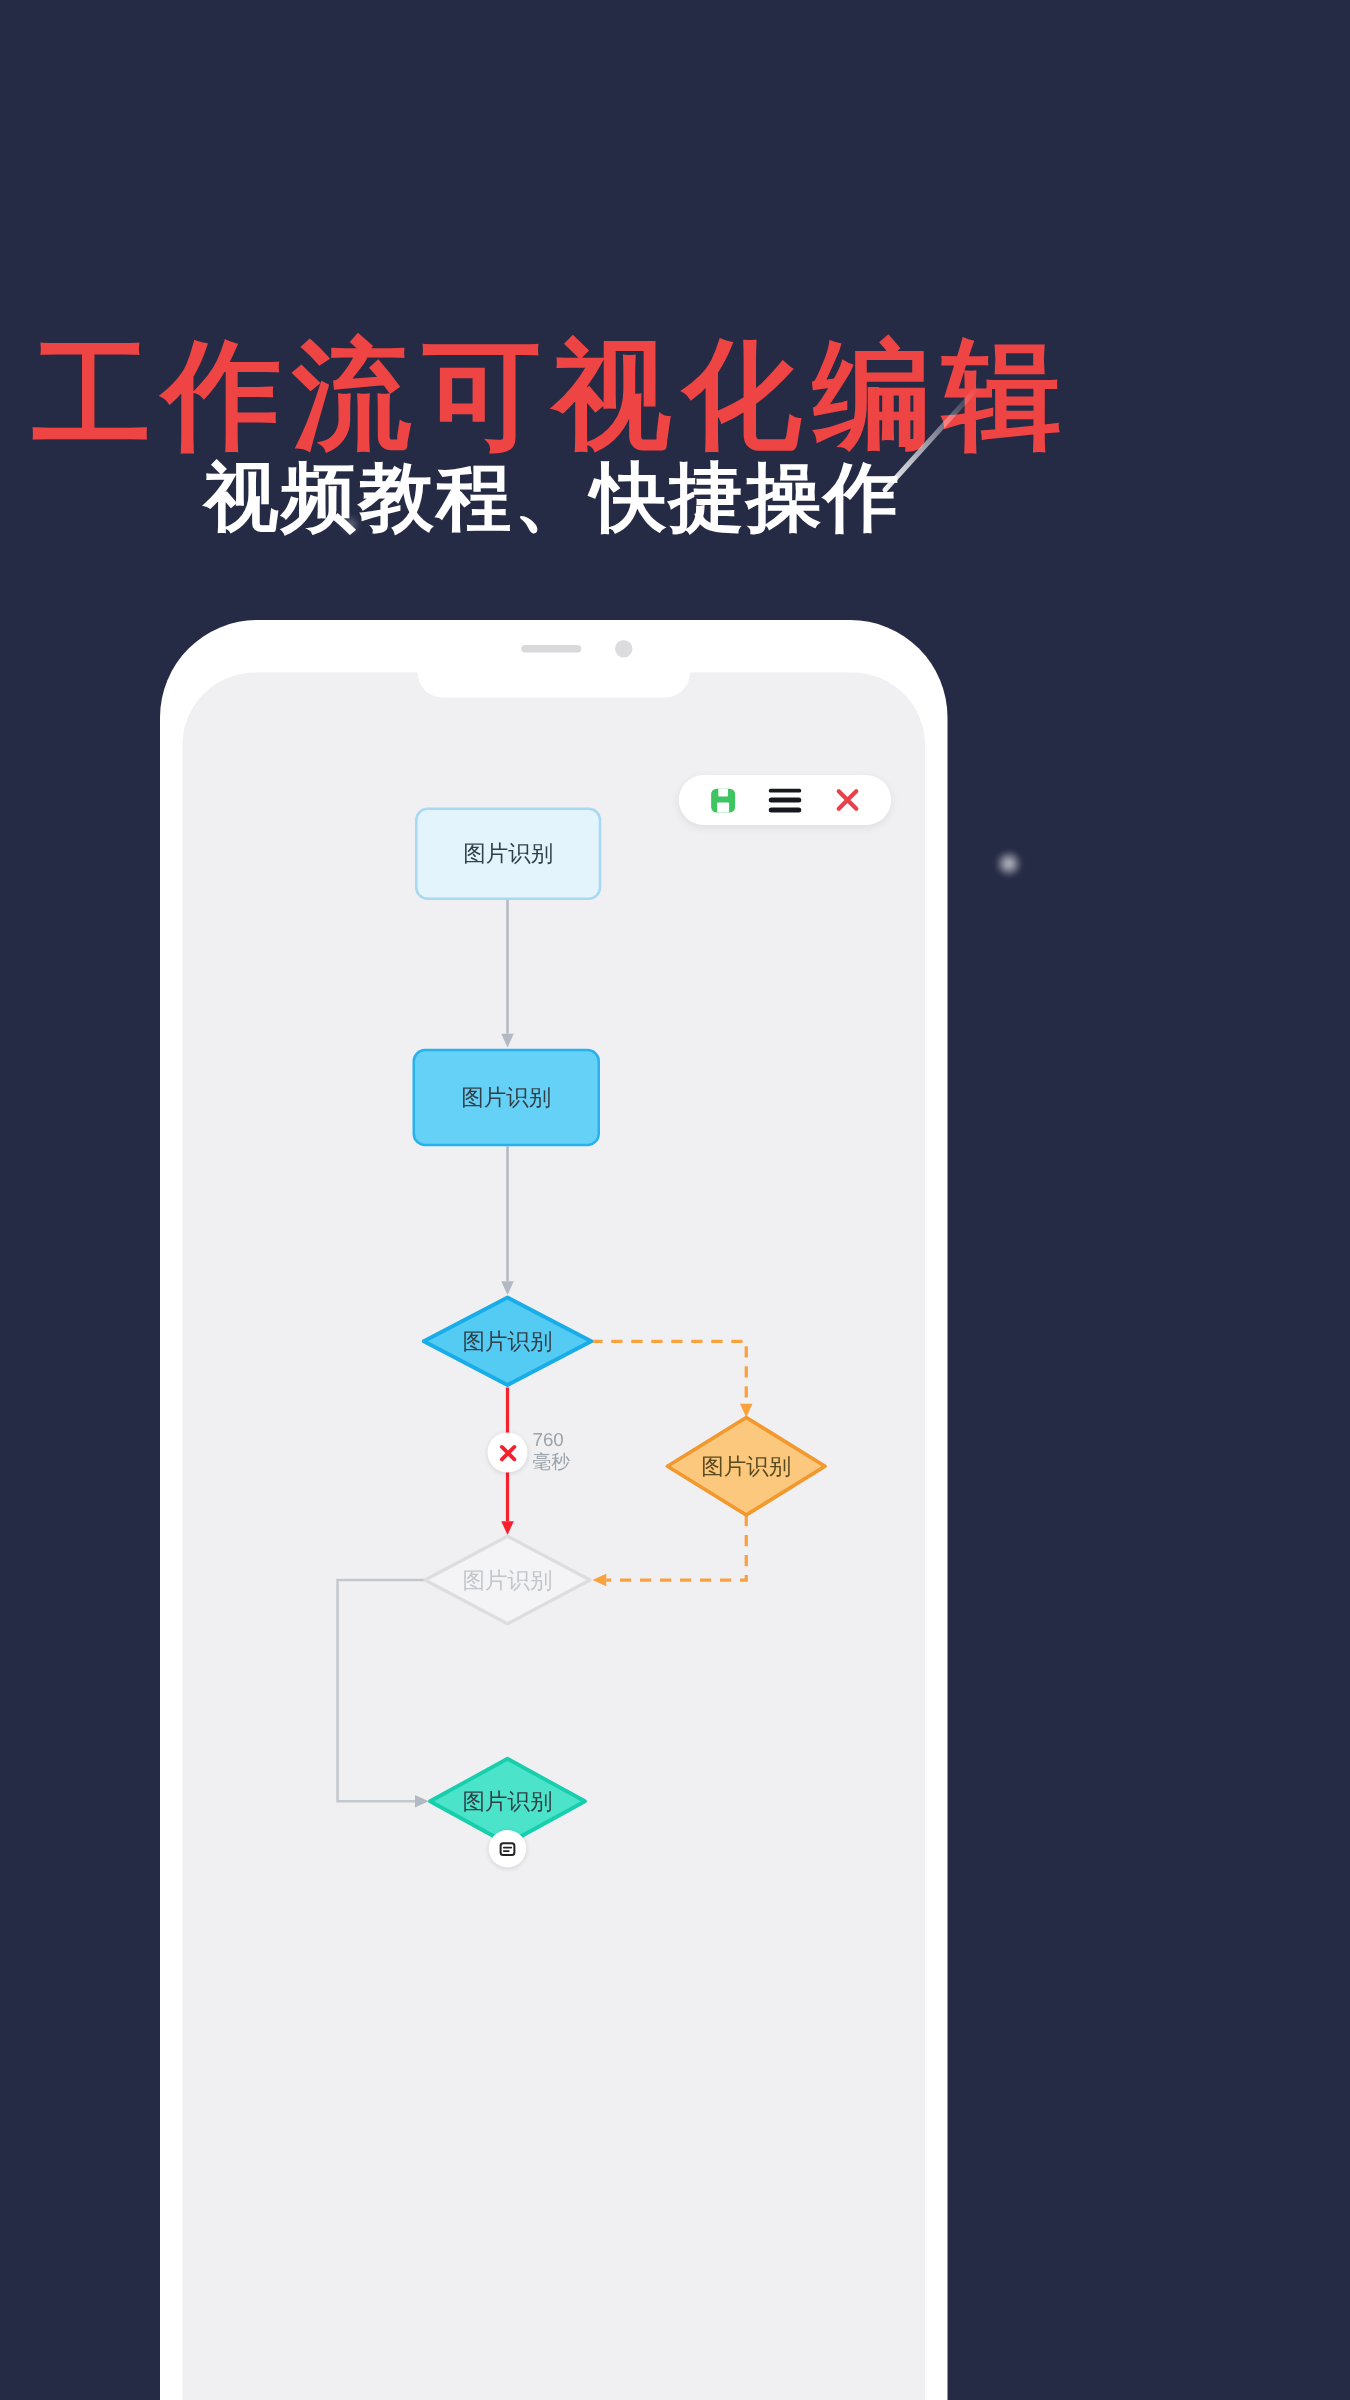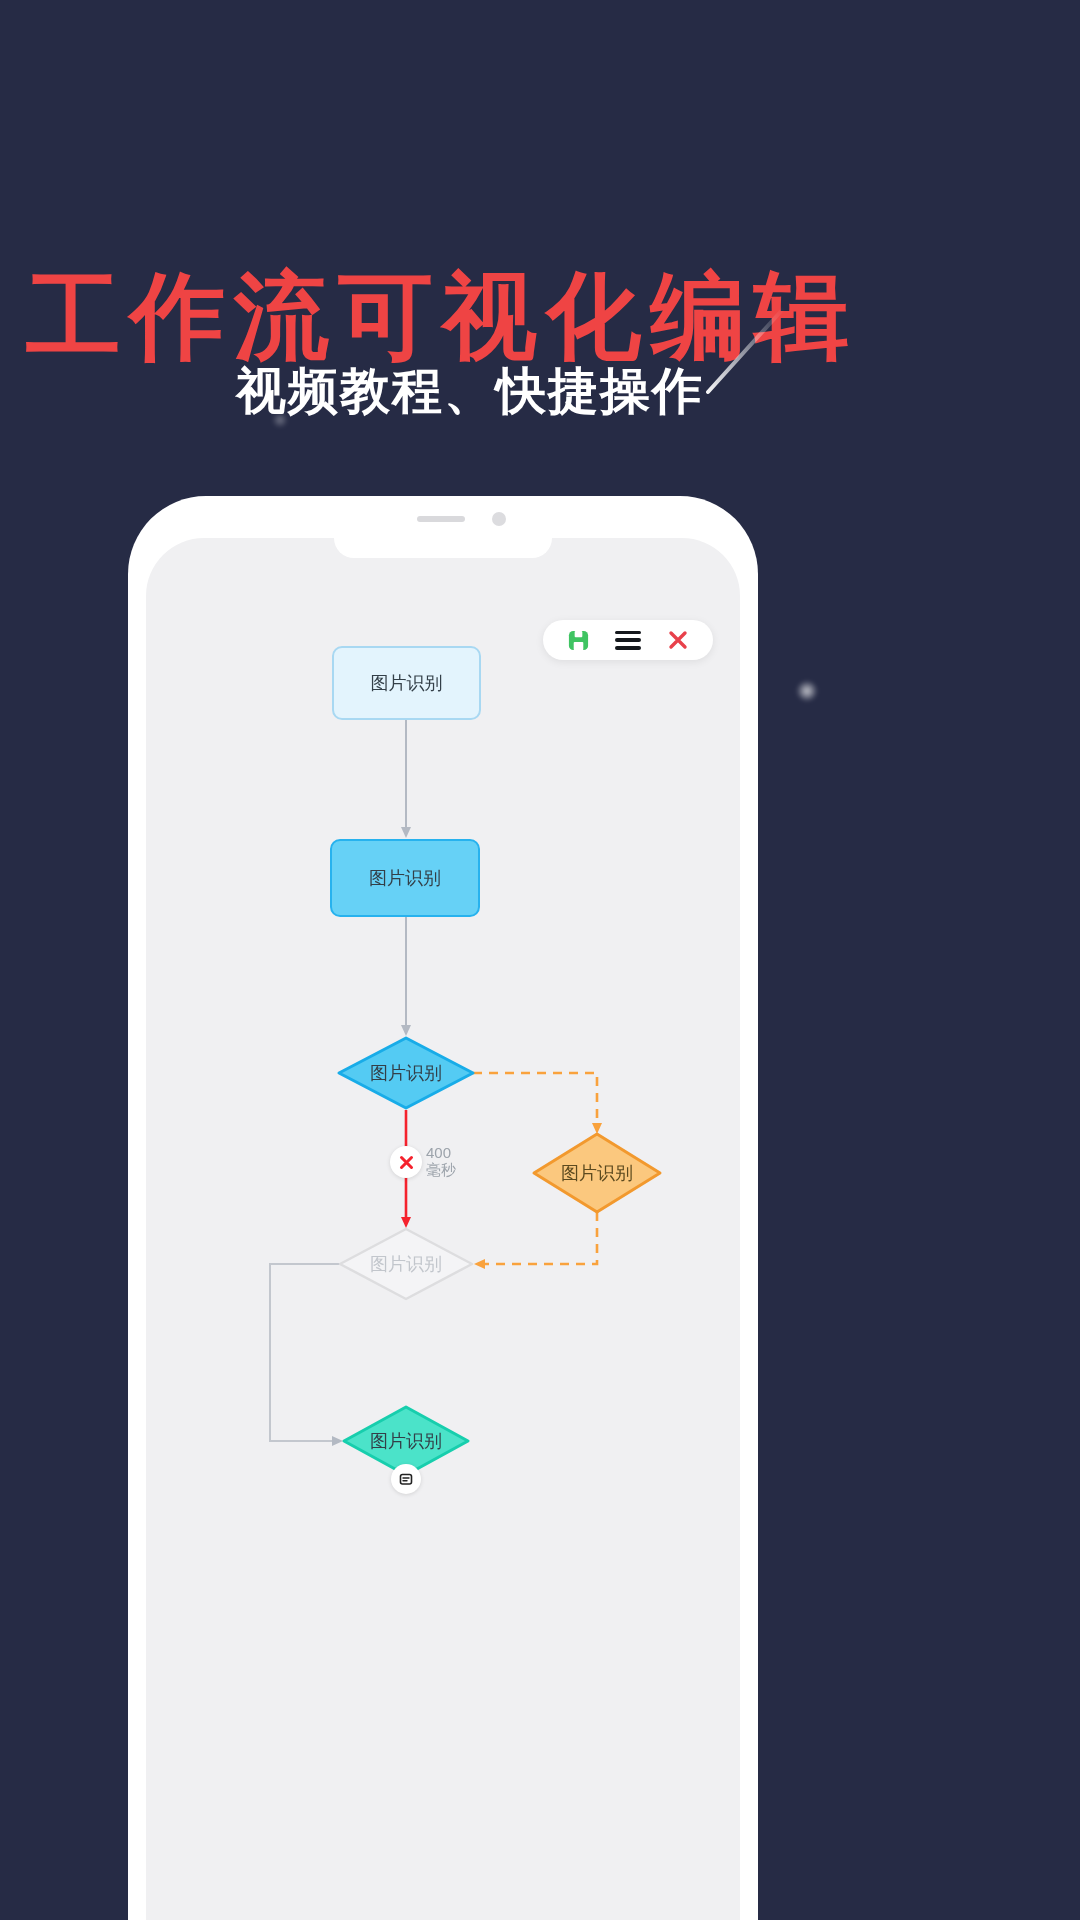--- a/index.html
+++ b/index.html
@@ -13,23 +13,22 @@
   
   .hero-title{
     position:absolute;top:190px;left:0;width:884px;
     text-align:center;color:#ef4444;
     font-size:95px;font-weight:900;letter-spacing:9px;
     white-space:nowrap;
   }
   .hero-subtitle{
     position:absolute;top:358px;left:0;width:884px;
     text-align:center;color:#ffffff;
-    font-size:50px;font-weight:700;letter-spacing:2px;
+    font-size:60px;font-weight:700;letter-spacing:2px;
     white-space:nowrap;
-    padding-left:28px;
   }
   .comet{position:absolute;left:690px;top:298px;}
   .glow-dot{position:absolute;border-radius:50%;background:radial-gradient(circle,#ffffff 0%,rgba(255,255,255,0) 70%);filter:blur(2px);}
   .dot-a{left:796px;top:680px;width:22px;height:22px;opacity:.75;}
   .dot-b{left:272px;top:412px;width:16px;height:16px;opacity:.35;}
   
   .phone{
     position:absolute;left:128px;top:496px;width:630px;height:1800px;
     background:#ffffff;border-radius:78px 78px 0 0;
   }
@@ -166,21 +165,21 @@
     <div class="flow-label lbl-gray">图片识别</div>
     <div class="flow-label lbl-teal">图片识别</div>
 
     <div class="x-badge">
       <svg width="15" height="15" viewBox="0 0 15 15">
         <path d="M2.5 2.5 L12.5 12.5 M12.5 2.5 L2.5 12.5" stroke="#F5222D" stroke-width="3" stroke-linecap="round"></path>
       </svg>
     </div>
 
     <div class="edge-duration">
-      <div>400</div>
+      <div>760</div>
       <div>毫秒</div>
     </div>
 
     <button class="detail-badge">
       <svg width="16" height="16" viewBox="0 0 16 16">
         <rect x="2.5" y="3.5" width="11" height="9.5" rx="2" fill="none" stroke="#222222" stroke-width="1.6"></rect>
         <path d="M5 7 H11 M5 9.8 H9" stroke="#222222" stroke-width="1.4" stroke-linecap="round"></path>
       </svg>
     </button>
 

